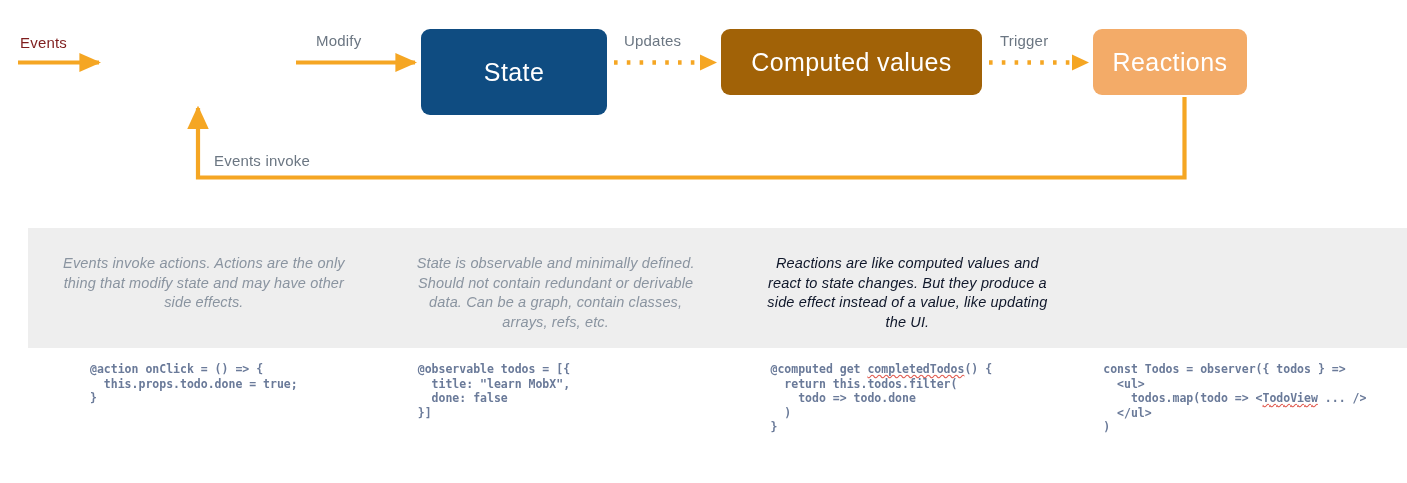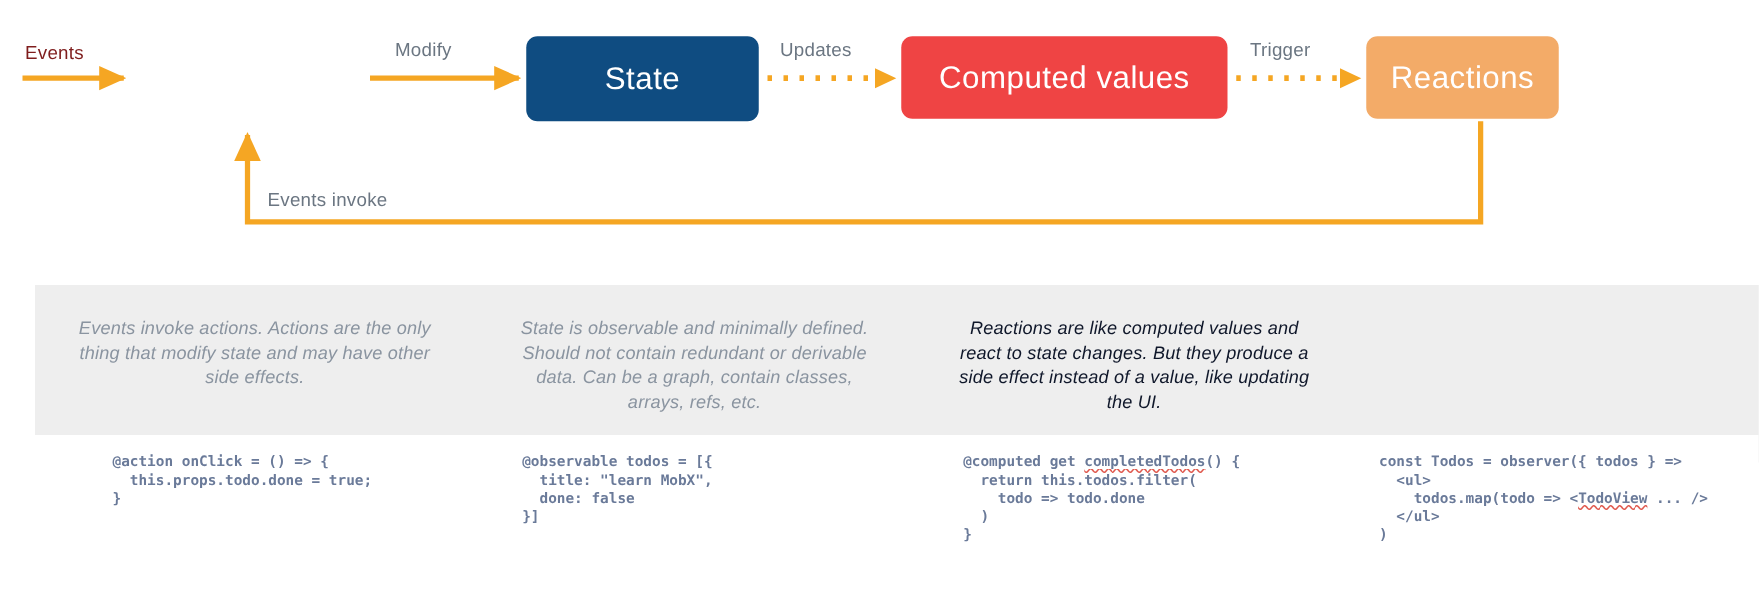--- a/index.html
+++ b/index.html
@@ -51,21 +51,21 @@
   }
 
   #node-actions {
     left: 105px; top: 29px;
     width: 186px; height: 66px;
     background: #1155cc;
     font-size: 25px;
   }
   #node-state {
     left: 421px; top: 29px;
-    width: 186px; height: 68px;
+    width: 186px; height: 86px;
     background: #0f4c81;
     font-size: 25px;
   }
   #node-computed {
     left: 721px; top: 29px;
     width: 261px; height: 66px;
     background: #93c47d;
     font-size: 25px;
   }
   #node-reactions {
@@ -173,21 +173,21 @@
 
     <line x1="989" y1="62.5" x2="1072" y2="62.5" stroke="#f5a623" stroke-width="4.6" stroke-dasharray="3.6 9.2" stroke-linecap="butt"></line>
     <path d="M 1072 54.5 L 1089 62.5 L 1072 70.5 z" fill="#f5a623"></path>
 
     <path d="M 1184.5 97 L 1184.5 177.5 L 198 177.5 L 198 108" fill="none" stroke="#f5a623" stroke-width="4.2" stroke-linejoin="miter" marker-end="url(#arrow-up)"></path>
   </svg>
 
   <div class="node" id="node-state" style="background: rgb(15, 76, 129);">
     <span class="node-label">State</span>
   </div>
-  <div class="node" id="node-computed" style="background: #ef4444;">
+  <div class="node" id="node-computed" style="background: #a16207;">
     <span class="node-label">Computed values</span>
   </div>
   <div class="node" id="node-reactions" style="background: rgb(243, 171, 104);">
     <span class="node-label">Reactions</span>
   </div>
 
   <div class="edge-label" id="edge-label-events" style="color: #7f1d1d;">Events</div>
   <div class="edge-label" id="edge-label-modify" style="color: rgb(107, 118, 130);">Modify</div>
   <div class="edge-label" id="edge-label-updates" style="color: rgb(107, 118, 130);">Updates</div>
   <div class="edge-label" id="edge-label-trigger" style="color: rgb(107, 118, 130);">Trigger</div>

